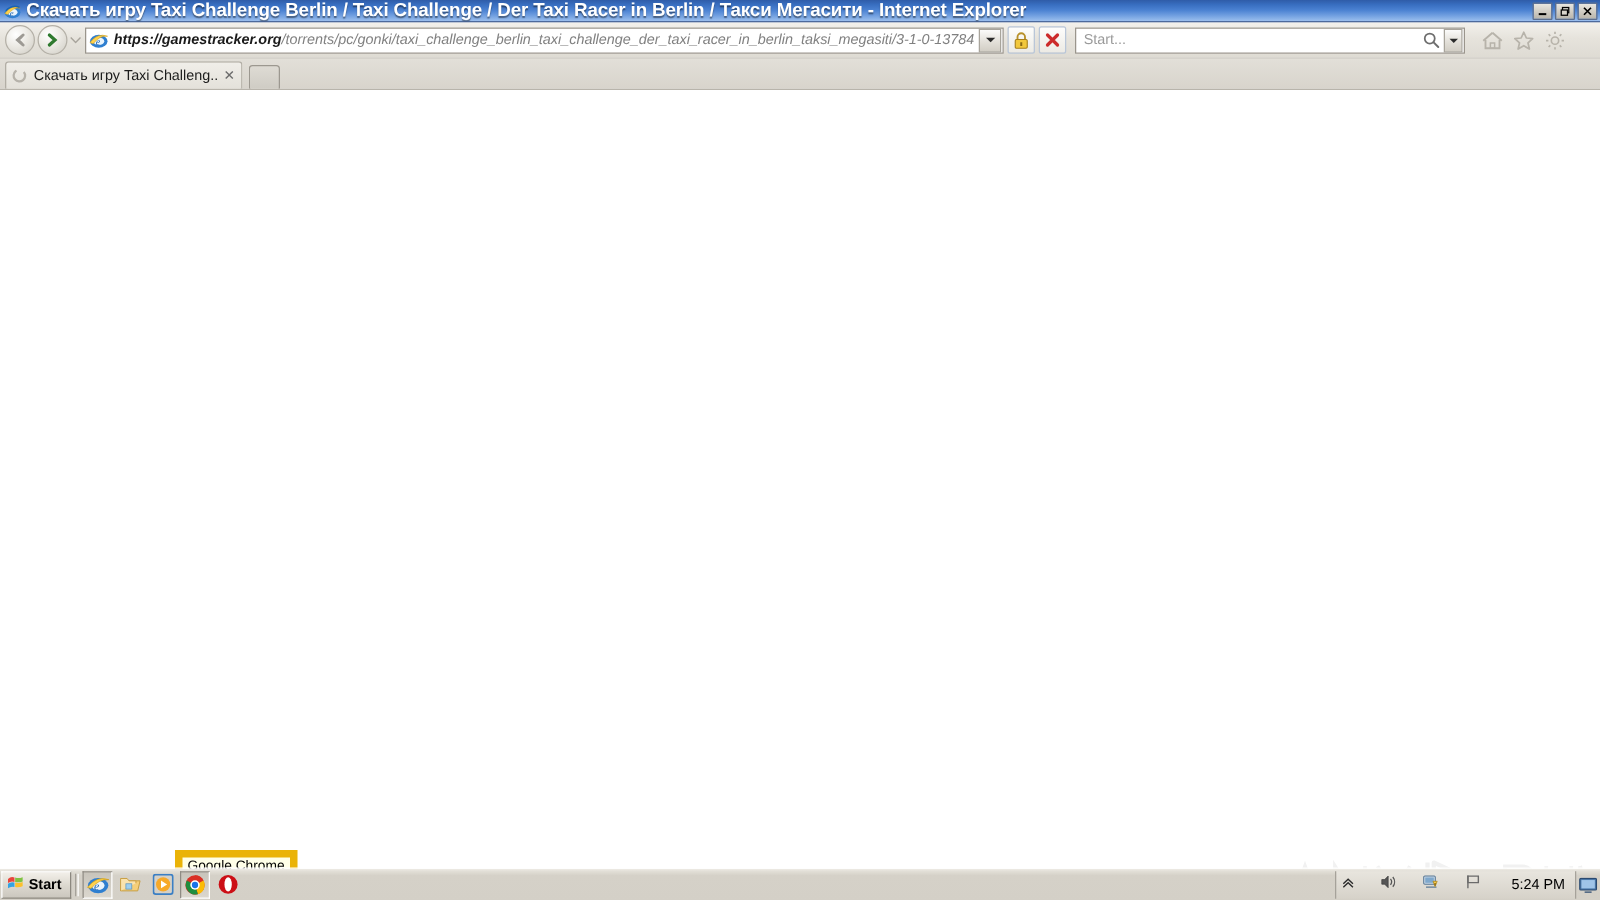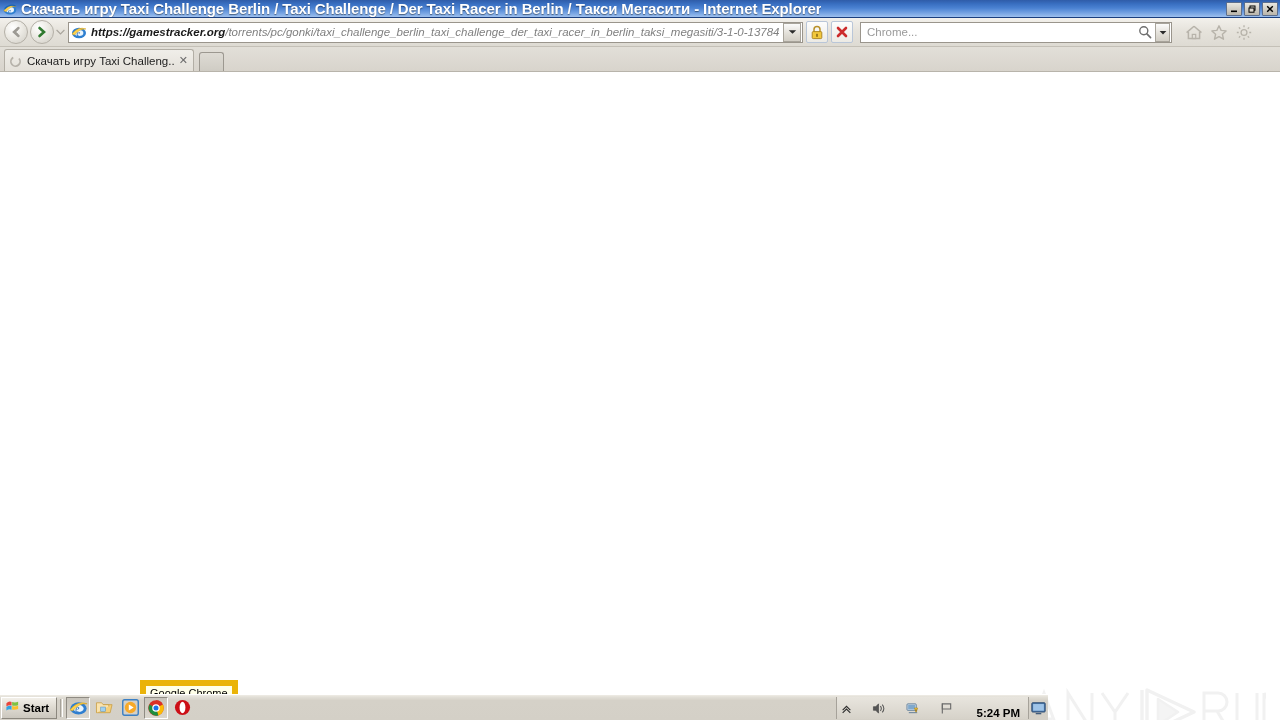--- a/index.html
+++ b/index.html
@@ -163,21 +163,21 @@
   
   .tooltip {
     position: absolute; left: 140px; top: 680px;
     background: #ffffe8; border: 6px solid #eab308;
     font-size: 11px; color: #000; padding: 1px 4px 2px 4px;
     line-height: 1.2; white-space: nowrap;
   }
 
   
   .taskbar {
-    position: absolute; left: 0; top: 694px; width: 1048px; height: 26px;
+    position: absolute; left: 0; top: 694px; width: 1280px; height: 26px;
     background: linear-gradient(180deg,#efece6 0%, #e2dfd7 8%, #d5d1c8 22%, #d4d0c7 100%);
     border-top: 1px solid #ffffff;
     display: flex; align-items: center;
   }
   .start-btn {
     height: 22px; margin-left: 1px; padding: 0 7px 0 3px;
     display: flex; align-items: center; gap: 3px;
     background: linear-gradient(180deg,#f2efe9 0%,#ddd9d0 50%,#cbc7be 100%);
     border: 1px solid #ffffff; border-right-color: #8c887f; border-bottom-color: #8c887f;
   }
@@ -192,25 +192,24 @@
   }
   .ql-item.pressed {
     background: linear-gradient(180deg,#c8c4bb 0%,#dbd7ce 100%);
     border: 1px solid #8f8b83; border-right-color:#fff; border-bottom-color:#fff;
   }
   .tray {
     position: absolute; right: 0; top: 0; height: 26px;
     display: flex; align-items: center;
   }
   .tray-inner {
-    display: flex; align-items: flex-end; gap: 20px;
+    display: flex; align-items: center; gap: 20px;
     height: 22px; padding: 0 6px 0 4px;
     border-left: 1px solid #a6a29a;
     background: linear-gradient(180deg,#e8e5de 0%, #d6d2c9 100%);
-    font-weight: bold;
   }
   .tray-time { font-size: 11.5px; color: #000; margin: 0 2px 0 4px; }
   .show-desktop {
     width: 20px; height: 22px; display: flex; align-items: center; justify-content: center;
     border-left: 1px solid #a6a29a;
   }
 </style>
 </head>
 <body>
 
@@ -292,21 +291,21 @@
       </svg>
     </div>
 
     <div class="icon-btn framed">
       <svg width="14" height="14" viewBox="0 0 14 14">
         <path d="M3 3 L11 11 M11 3 L3 11" stroke="#cc2b2b" stroke-width="2.6" stroke-linecap="round"></path>
       </svg>
     </div>
 
     <div class="search-wrap">
-      <span class="search-text">Chrome...</span>
+      <span class="search-text">Start...</span>
       <span class="search-go">
         <svg width="14" height="14" viewBox="0 0 14 14">
           <circle cx="5.8" cy="5.8" r="4" fill="none" stroke="#6e6e6e" stroke-width="1.4"></circle>
           <path d="M8.9 8.9 L12.6 12.6" stroke="#6e6e6e" stroke-width="1.6" stroke-linecap="round"></path>
         </svg>
       </span>
       <span class="search-drop">
         <svg width="8" height="5" viewBox="0 0 8 5">
           <path d="M0.6 1 L4 4.4 L7.4 1 Z" fill="#2b2b2b"></path>
         </svg>

